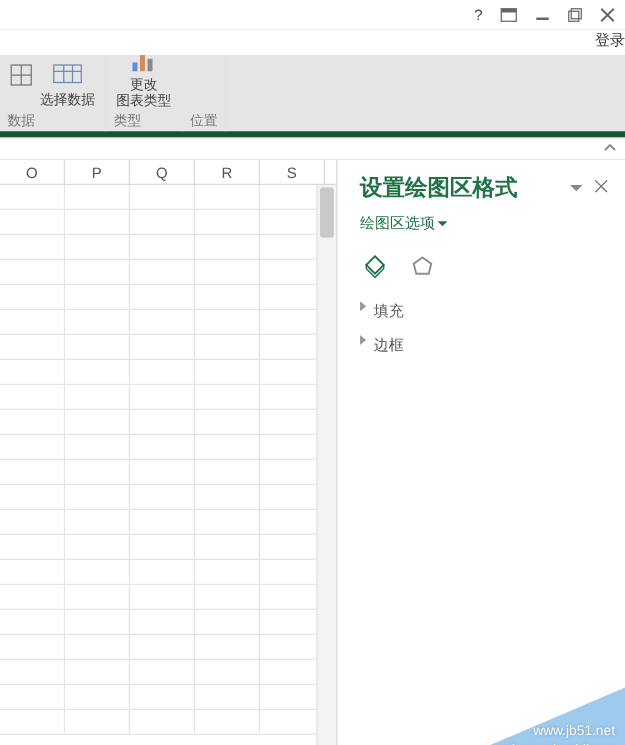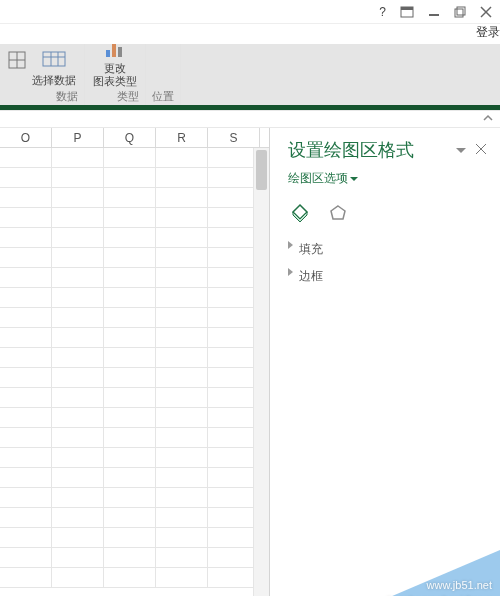--- a/index.html
+++ b/index.html
@@ -6,35 +6,35 @@
 html,body{width:500px;height:596px;background:#fff;overflow:hidden;font-size:12px;color:#444}
 .titlebar{height:24px;display:flex;justify-content:flex-end;align-items:center;padding:0 6px;gap:10px;border-bottom:1px solid #eee}
 .titlebar svg{display:block}
 .tb-btn{cursor:default;padding:2px}
 .signin{height:20px;text-align:right;padding:0 0;color:#333;font-size:12px}
 .ribbon{height:66px;border-bottom:5px solid #14532d;background:#e5e5e5;display:flex}
 .grp{display:flex;flex-direction:column;align-items:center;justify-content:flex-end;border-right:1px solid #e3e3e3;padding:2px 6px 1px}
 .grp-btns{flex:1;display:flex;align-items:flex-start;gap:2px;padding-top:2px}
 .rbtn{display:flex;flex-direction:column;align-items:center;gap:2px;font-size:11px;color:#444;padding:0 2px;line-height:1.2}
 .rbtn .lbl{text-align:center;white-space:pre}
-.grp-label{font-size:11px;color:#777;text-align:right;width:100%;padding-top:1px}
+.grp-label{font-size:11px;color:#777;text-align:left;width:100%;padding-top:1px}
 .content{position:relative;height:486px;display:flex}
 .collapse-bar{height:18px;border-top:1px solid #e8e8e8;border-bottom:1px solid #e8e8e8;display:flex;justify-content:flex-end;align-items:center;padding-right:6px}
 .workarea{flex:1;display:flex;flex-direction:column;border-right:1px solid #d4d4d4}
 .grid-wrap{flex:1;position:relative;overflow:hidden}
 .colheads{display:flex;height:20px;background:#fff;border-bottom:1px solid #d9d9d9}
 .colhead{flex:0 0 52px;border-right:1px solid #d9d9d9;text-align:center;font-size:12px;color:#555;line-height:20px}
 .rows{position:absolute;top:20px;left:0;right:0;bottom:0}
 .row{height:20px;display:flex;border-bottom:1px solid #e5e5e5}
 .cell{flex:0 0 52px;border-right:1px solid #e5e5e5}
 .vscroll{position:absolute;right:0;top:20px;bottom:0;width:16px;background:#f3f3f3;border-left:1px solid #e5e5e5}
 .vthumb{position:absolute;left:2px;right:2px;top:2px;height:40px;background:#c9c9c9;border-radius:2px}
 .pane{width:230px;display:flex;flex-direction:column;padding:10px 14px 8px 18px;position:relative}
 .pane-hdr{display:flex;align-items:center;justify-content:space-between}
-.pane-title{color:#217346;font-size:18px;font-weight:400}
+.pane-title{color:#217346;font-size:18px;font-weight:700}
 .pane-hdr-ctrls{display:flex;gap:10px;align-items:center;color:#7a7a7a}
 .pane-subhdr{color:#217346;font-size:12px;margin-top:8px;display:flex;align-items:center;gap:2px}
 .mode-icons{margin-top:14px;display:flex;gap:14px;align-items:center}
 .mode{width:24px;height:24px;display:flex;align-items:center;justify-content:center}
 .acc{margin-top:16px;display:flex;flex-direction:column;gap:10px}
 .acc-item{display:flex;gap:6px;color:#555;font-size:12px}
 .tri{width:0;height:0;border-top:4px solid transparent;border-bottom:4px solid transparent;border-left:5px solid #9b9b9b}
 .wedge{position:absolute;right:0;bottom:0;width:0;height:0;border-left:150px solid transparent;border-bottom:64px solid rgba(60,150,220,.5)}
 .wm{position:absolute;right:8px;bottom:6px;text-align:right;color:rgba(255,255,255,.92);font-size:12px;text-shadow:0 0 3px rgba(0,0,0,.25);line-height:1.35}
 .wm .l1{font-size:11px}

